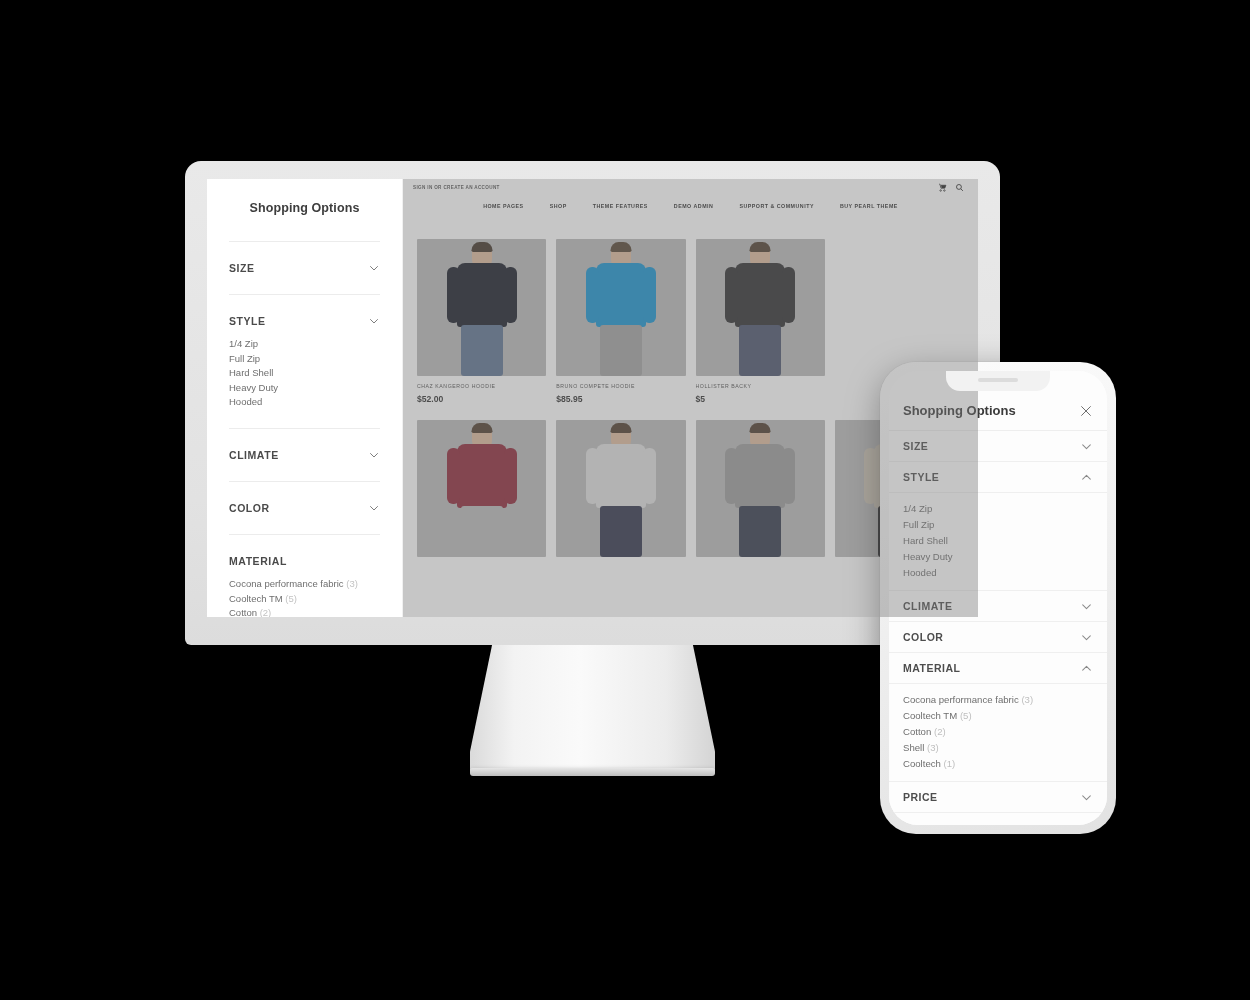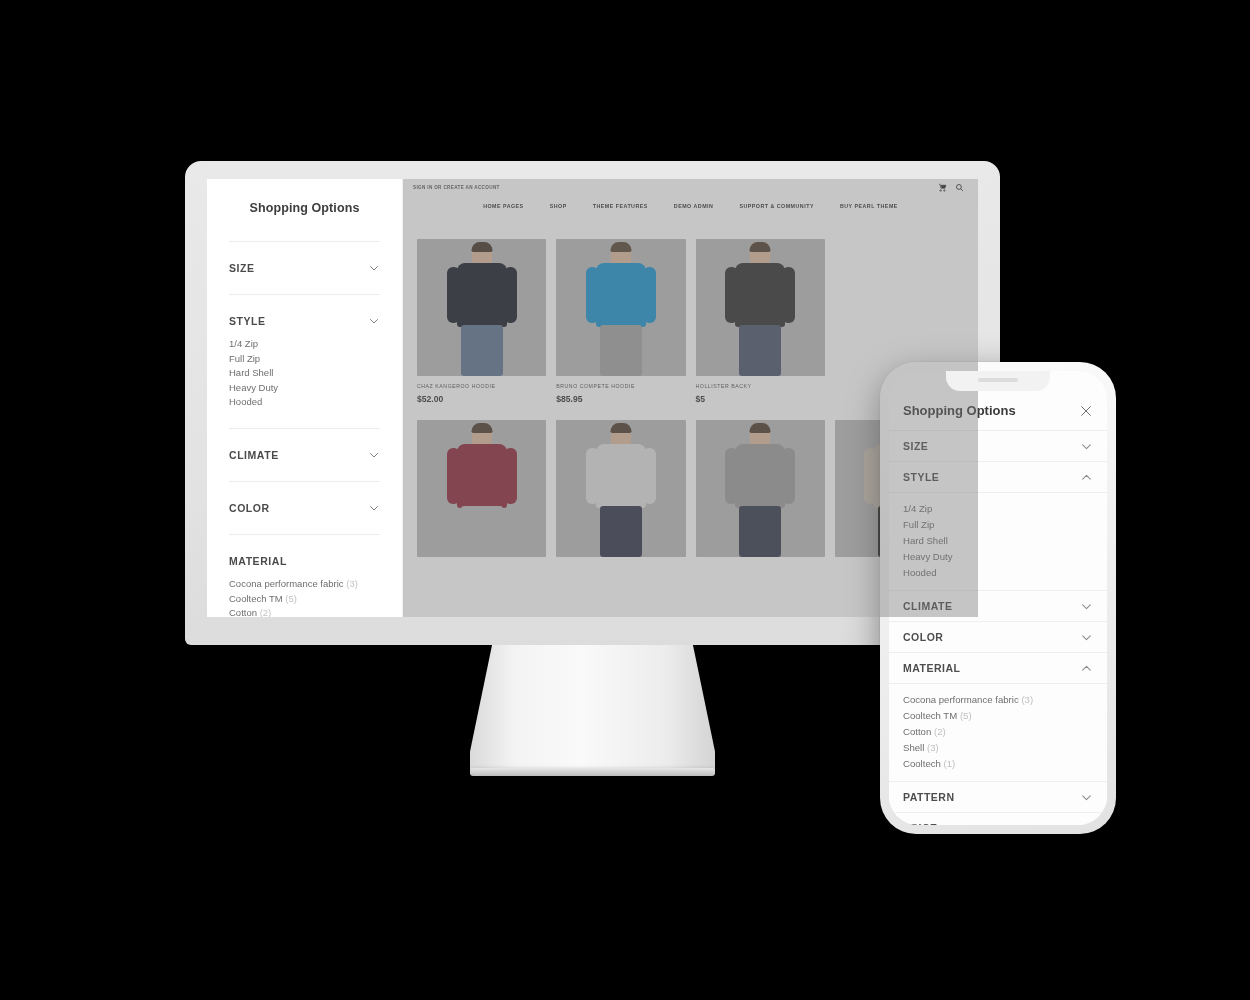--- a/index.html
+++ b/index.html
@@ -457,28 +457,20 @@
               </span>
             </div>
             <div class="ph-opts">
               <div class="ph-opt"><span>Cocona performance fabric</span> <span class="cnt">(3)</span></div>
               <div class="ph-opt"><span>Cooltech TM</span> <span class="cnt">(5)</span></div>
               <div class="ph-opt"><span>Cotton</span> <span class="cnt">(2)</span></div>
               <div class="ph-opt"><span>Shell</span> <span class="cnt">(3)</span></div>
               <div class="ph-opt"><span>Cooltech</span> <span class="cnt">(1)</span></div>
             </div>
             <div class="ph-sec-head">
-              <span class="lbl">PATTERN</span>
-              <span class="chev">
-                <svg viewBox="0 0 24 24" fill="none" stroke="currentColor" stroke-width="1.9" stroke-linecap="round" stroke-linejoin="round">
-                  <path d="M5 9 L12 16 L19 9"></path>
-                </svg>
-              </span>
-            </div>
-            <div class="ph-sec-head">
               <span class="lbl">PRICE</span>
               <span class="chev">
                 <svg viewBox="0 0 24 24" fill="none" stroke="currentColor" stroke-width="1.9" stroke-linecap="round" stroke-linejoin="round">
                   <path d="M5 9 L12 16 L19 9"></path>
                 </svg>
               </span>
             </div>
           </div>
       </div>
     </div>

